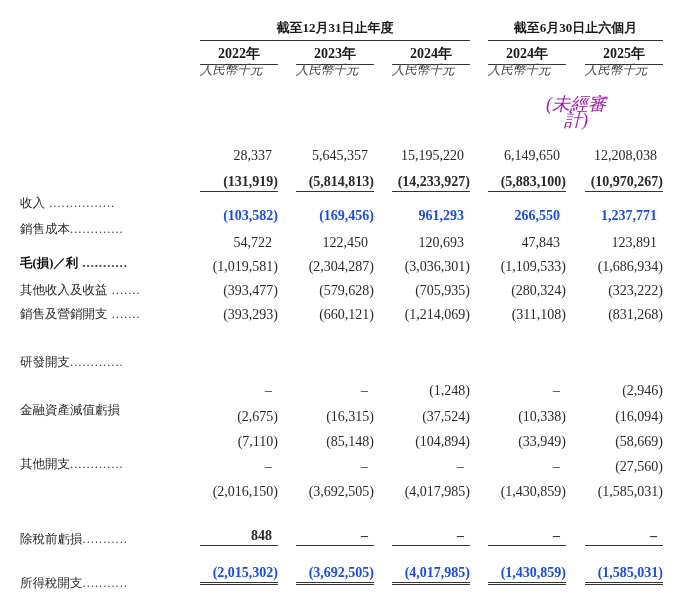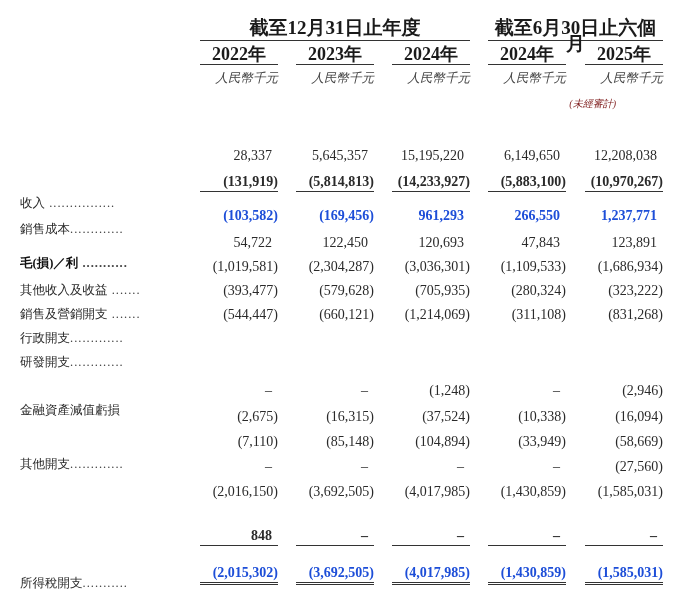--- a/index.html
+++ b/index.html
@@ -3,36 +3,36 @@
 <meta charset="utf-8">
 <style>
   html, body { margin: 0; padding: 0; background: #ffffff; }
   body {
     width: 690px; height: 600px; position: relative; overflow: hidden;
     font-family: "Liberation Serif", "DejaVu Serif", serif;
     color: #2a2a2a;
   }
   .group-head {
     position: absolute; top: 20px; height: 20px; text-align: center;
-    font-weight: bold; font-size: 19px; color: #1a1a1a;
+    font-weight: bold; font-size: 13px; color: #1a1a1a;
     border-bottom: 1px solid #333;
     line-height: 16px;
   }
   .col-head {
     position: absolute; top: 46px; height: 18px; text-align: center;
-    font-weight: bold; font-size: 18px; color: #1a1a1a;
+    font-weight: bold; font-size: 14px; color: #1a1a1a;
     border-bottom: 1px solid #333; line-height: 16px;
   }
   .unit {
-    position: absolute; top: 70px; text-align: right; font-style: italic;
+    position: absolute; top: 62px; text-align: left; font-style: italic;
     font-size: 12.5px; color: #444; line-height: 16px;
   }
   .unaudited {
-    position: absolute; top: 96px; text-align: right; font-style: italic;
-    font-size: 10px; color: #7f1d1d; line-height: 16px;
+    position: absolute; top: 96px; text-align: center; font-style: italic;
+    font-size: 18px; color: #a21caf; line-height: 16px;
   }
   .row { position: absolute; left: 0; width: 690px; height: 24px; }
   .label {
     position: absolute; left: 20px; width: 160px; font-size: 13px; line-height: 20px;
     white-space: nowrap; overflow: hidden; color: #2a2a2a;
     font-family: Liberation Serif, serif; font-size: 12.5px; margin-top: 47px;
   }
   .label.indent { left: 34px; }
   .label .dots { color: #444; letter-spacing: 1px; }
   .label.bold { font-weight: bold; color: #111; }
@@ -110,31 +110,30 @@
 <div class="row" style="top:257px;">
   <div class="label"><span>銷售及營銷開支</span><span class="dots"> .......</span></div>
   <div class="cell c1"><span class="num">(1,019,581)</span></div>
   <div class="cell c2"><span class="num">(2,304,287)</span></div>
   <div class="cell c3"><span class="num">(3,036,301)</span></div>
   <div class="cell c4"><span class="num">(1,109,533)</span></div>
   <div class="cell c5"><span class="num">(1,686,934)</span></div>
 </div>
 
 <div class="row" style="top:281px;">
-  <div class="label"><span>行政開支</span><span class="dots">.............</span></div>
   <div class="cell c1"><span class="num">(393,477)</span></div>
   <div class="cell c2"><span class="num">(579,628)</span></div>
   <div class="cell c3"><span class="num">(705,935)</span></div>
   <div class="cell c4"><span class="num">(280,324)</span></div>
   <div class="cell c5"><span class="num">(323,222)</span></div>
 </div>
 
 <div class="row" style="top:305px;">
   <div class="label"><span>研發開支</span><span class="dots">.............</span></div>
-  <div class="cell c1"><span class="num">(544,447)</span></div>
+  <div class="cell c1"><span class="num">(393,293)</span></div>
   <div class="cell c2"><span class="num">(660,121)</span></div>
   <div class="cell c3"><span class="num">(1,214,069)</span></div>
   <div class="cell c4"><span class="num">(311,108)</span></div>
   <div class="cell c5"><span class="num">(831,268)</span></div>
 </div>
 
 <div class="row" style="top:353px;">
   <div class="label"><span>金融資產減值虧損</span></div>
 </div>
 
@@ -165,20 +164,21 @@
 
 <div class="row" style="top:457px;">
   <div class="cell c1 dash"><span class="num">–</span></div>
   <div class="cell c2 dash"><span class="num">–</span></div>
   <div class="cell c3 dash"><span class="num">–</span></div>
   <div class="cell c4 dash"><span class="num">–</span></div>
   <div class="cell c5"><span class="num">(27,560)</span></div>
 </div>
 
 <div class="row" style="top:482px;">
+  <div class="label"><span>除稅前虧損</span><span class="dots">...........</span></div>
   <div class="cell c1"><span class="num">(2,016,150)</span></div>
   <div class="cell c2"><span class="num">(3,692,505)</span></div>
   <div class="cell c3"><span class="num">(4,017,985)</span></div>
   <div class="cell c4"><span class="num">(1,430,859)</span></div>
   <div class="cell c5"><span class="num">(1,585,031)</span></div>
 </div>
 
 <div class="row" style="top:526px;">
   <div class="label"><span>所得稅開支</span><span class="dots">...........</span></div>
   <div class="cell c1 ul pos"><span class="num">848</span></div>

